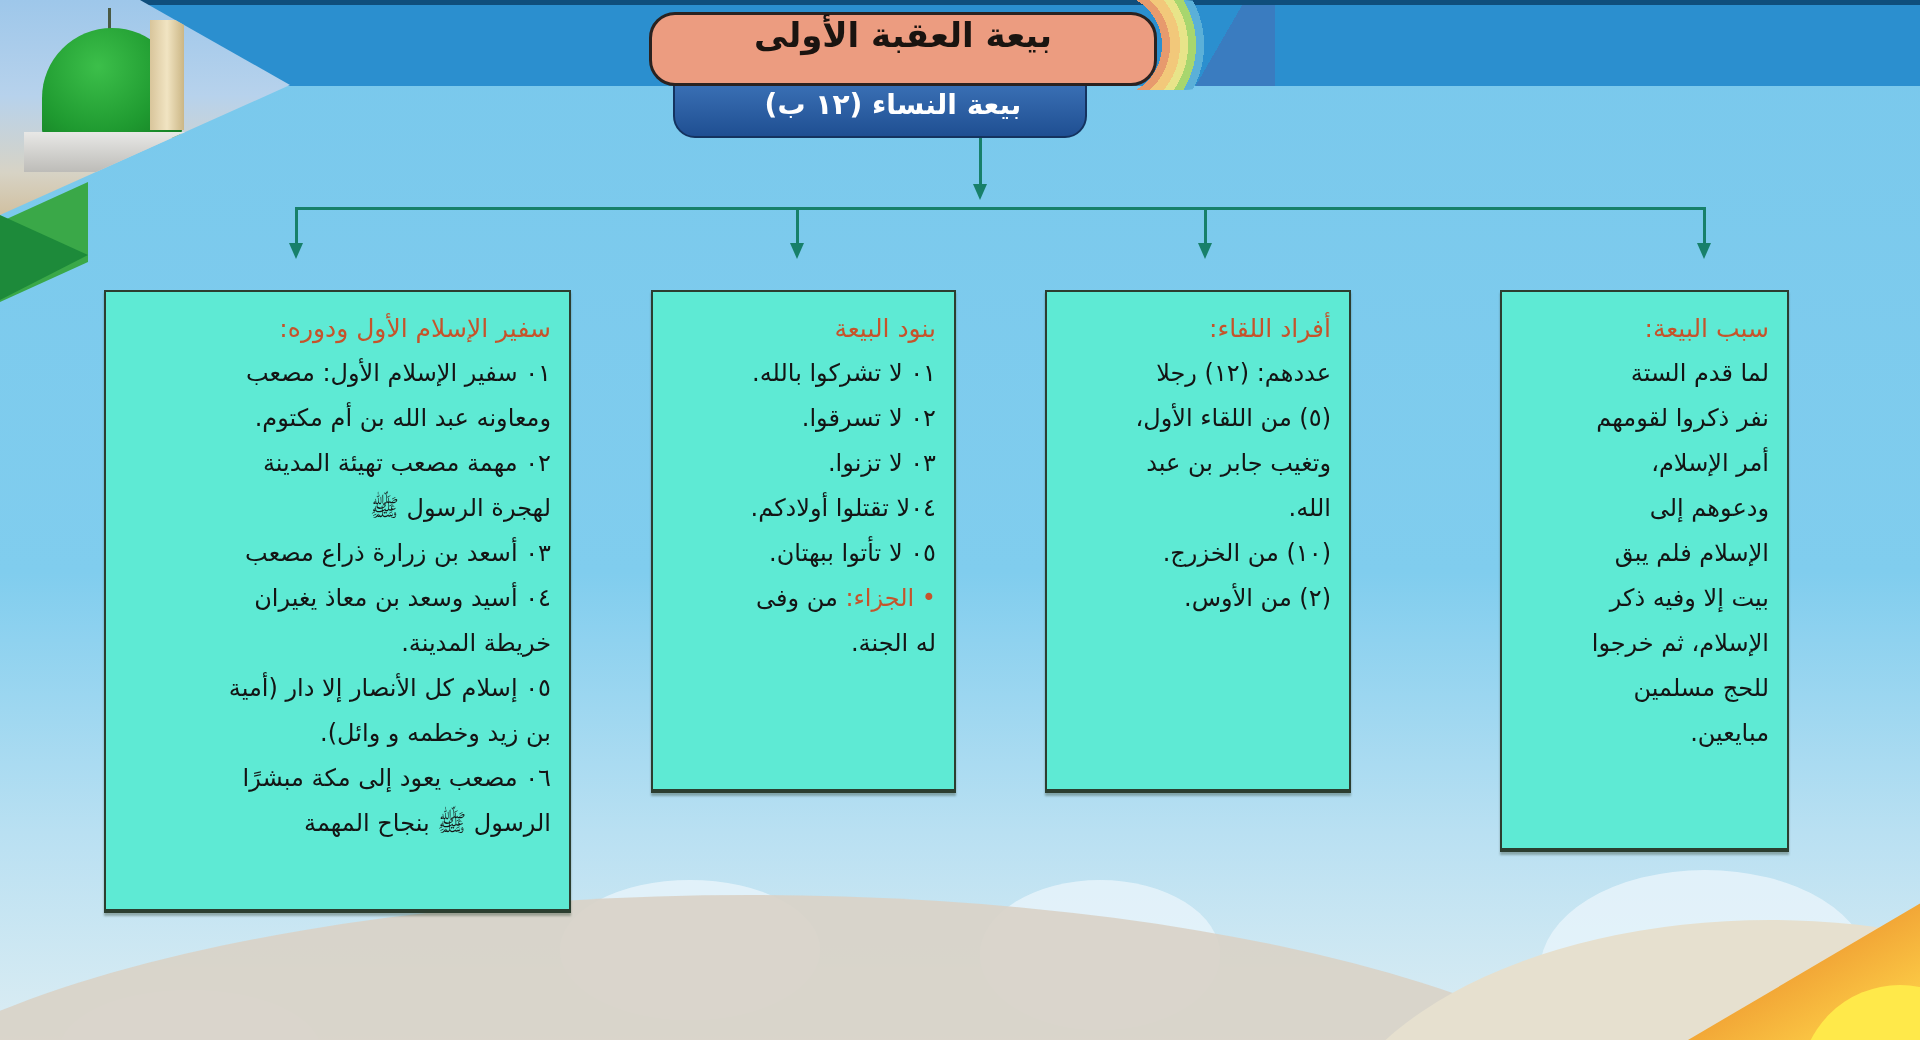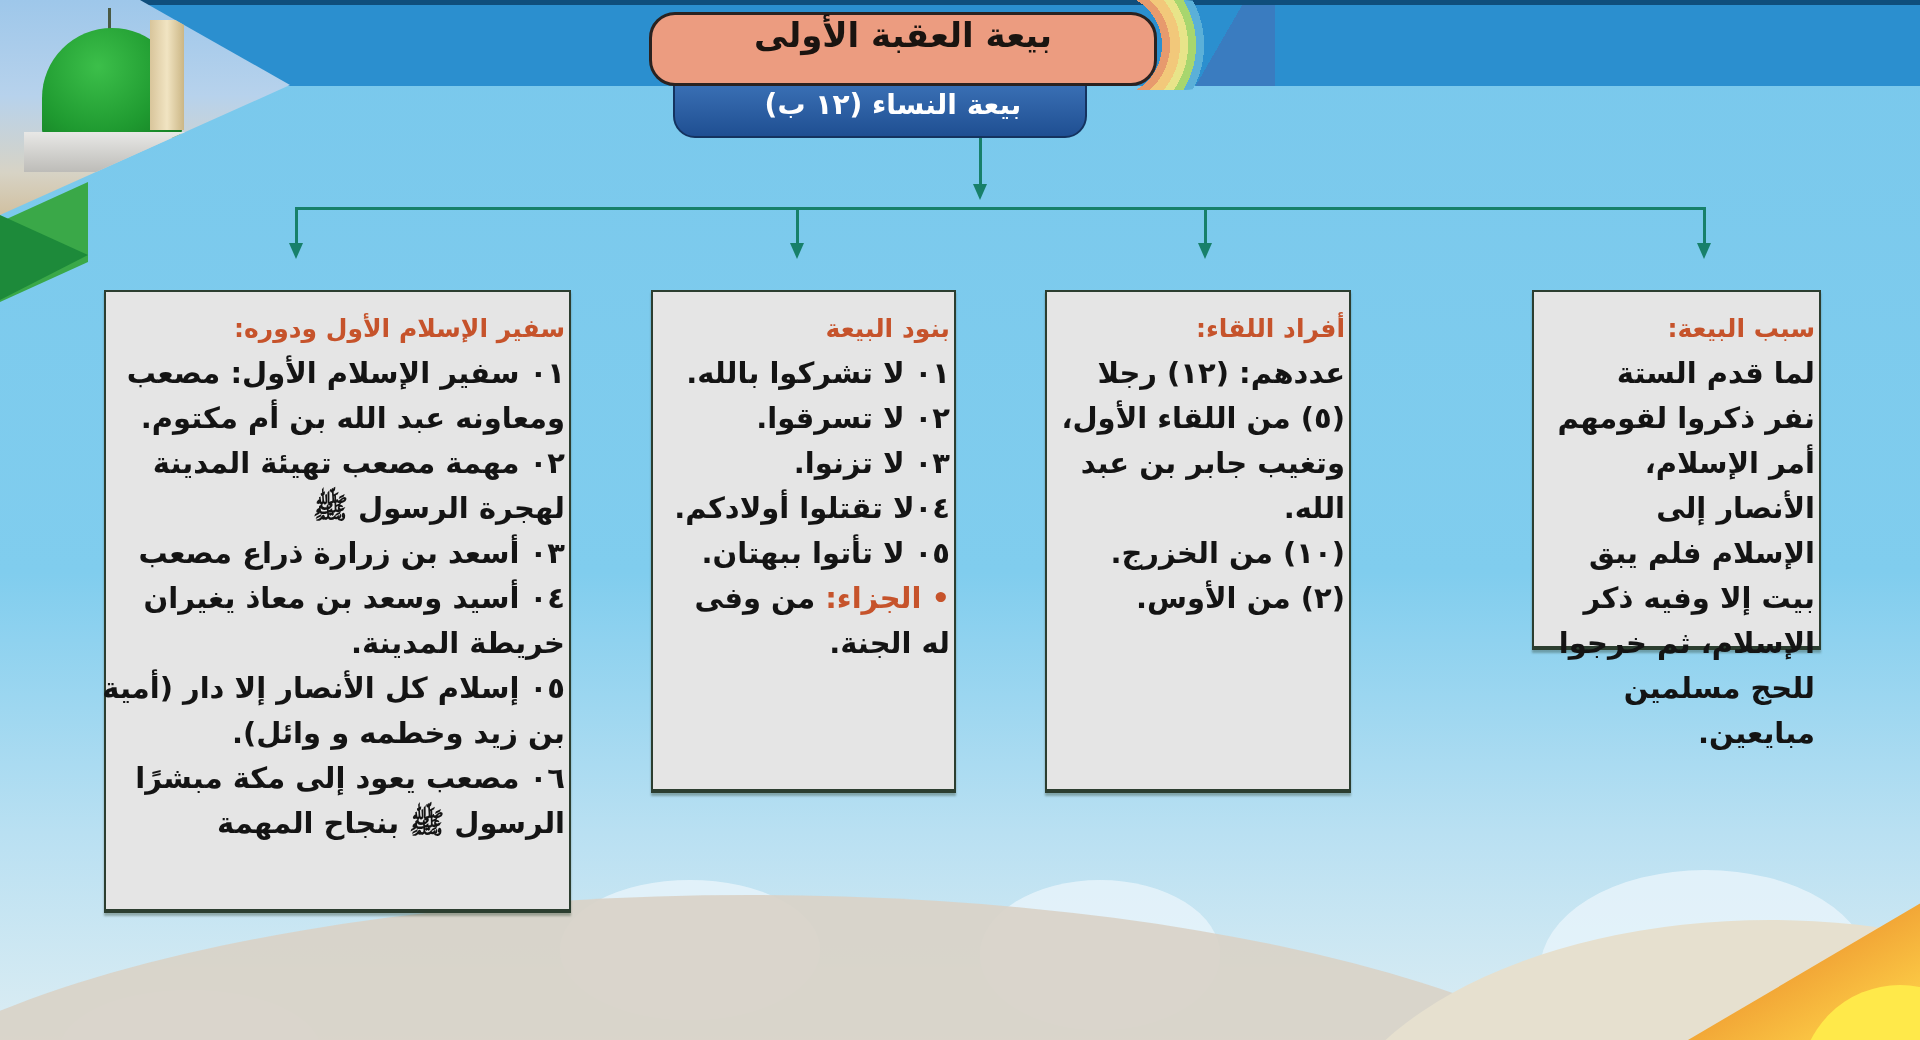--- a/index.html
+++ b/index.html
@@ -96,31 +96,31 @@
       font-size: 28px; color: #ffffff; direction: rtl; padding-top: 6px;
     }
     .line { position: absolute; background: #17806a; }
     .arrow-head {
       position: absolute; width: 0; height: 0;
       border-left: 7px solid transparent; border-right: 7px solid transparent;
       border-top: 16px solid #17806a;
     }
     .box {
       position: absolute; top: 290px;
-      background: #e5e5e5;
+      background: #5eead4;
       border: 2px solid #2c3e30;
       border-bottom-width: 4px;
       box-shadow: 0 3px 2px rgba(40,60,40,0.35);
       direction: rtl; text-align: right;
-      padding: 14px 4px 10px 18px;
-      font-family: "DejaVu Sans", sans-serif; font-weight: bold;
+      padding: 14px 18px 10px 18px;
+      font-family: "DejaVu Sans", sans-serif; font-weight: normal;
       color: #141414;
     }
     .box-heading { color: #c6532b; font-size: 25px; line-height: 45px; }
-    .box-line { font-size: 29px; line-height: 45px; white-space: nowrap; text-align: right; }
+    .box-line { font-size: 24px; line-height: 45px; white-space: nowrap; text-align: right; }
     .reward { color: #c6532b; }
   </style>
 </head>
 <body>
 
 <div class="top-band"></div>
 <div class="top-band-notch"></div>
 <div class="rainbow"></div>
 
 <div class="photo-panel">
@@ -154,26 +154,26 @@
 
 <div class="line" style="left:295px;top:207px;width:3px;height:40px;"></div>
 <div class="arrow-head" style="left:289px;top:243px;"></div>
 <div class="line" style="left:796px;top:207px;width:3px;height:40px;"></div>
 <div class="arrow-head" style="left:790px;top:243px;"></div>
 <div class="line" style="left:1204px;top:207px;width:3px;height:40px;"></div>
 <div class="arrow-head" style="left:1198px;top:243px;"></div>
 <div class="line" style="left:1703px;top:207px;width:3px;height:40px;"></div>
 <div class="arrow-head" style="left:1697px;top:243px;"></div>
 
-<div class="box" style="left:1532px;width:289px;height:360px;">
+<div class="box" style="left:1500px;width:289px;height:562px;">
   <div class="box-heading">سبب البيعة:</div>
   <div class="box-line">لما قدم الستة</div>
   <div class="box-line">نفر ذكروا لقومهم</div>
   <div class="box-line">أمر الإسلام،</div>
-  <div class="box-line">الأنصار إلى</div>
+  <div class="box-line">ودعوهم إلى</div>
   <div class="box-line">الإسلام فلم يبق</div>
   <div class="box-line">بيت إلا وفيه ذكر</div>
   <div class="box-line">الإسلام، ثم خرجوا</div>
   <div class="box-line">للحج مسلمين</div>
   <div class="box-line">مبايعين.</div>
 </div>
 
 <div class="box" style="left:1045px;width:306px;height:503px;">
   <div class="box-heading">أفراد اللقاء:</div>
   <div class="box-line">عددهم: (١٢) رجلا</div>

